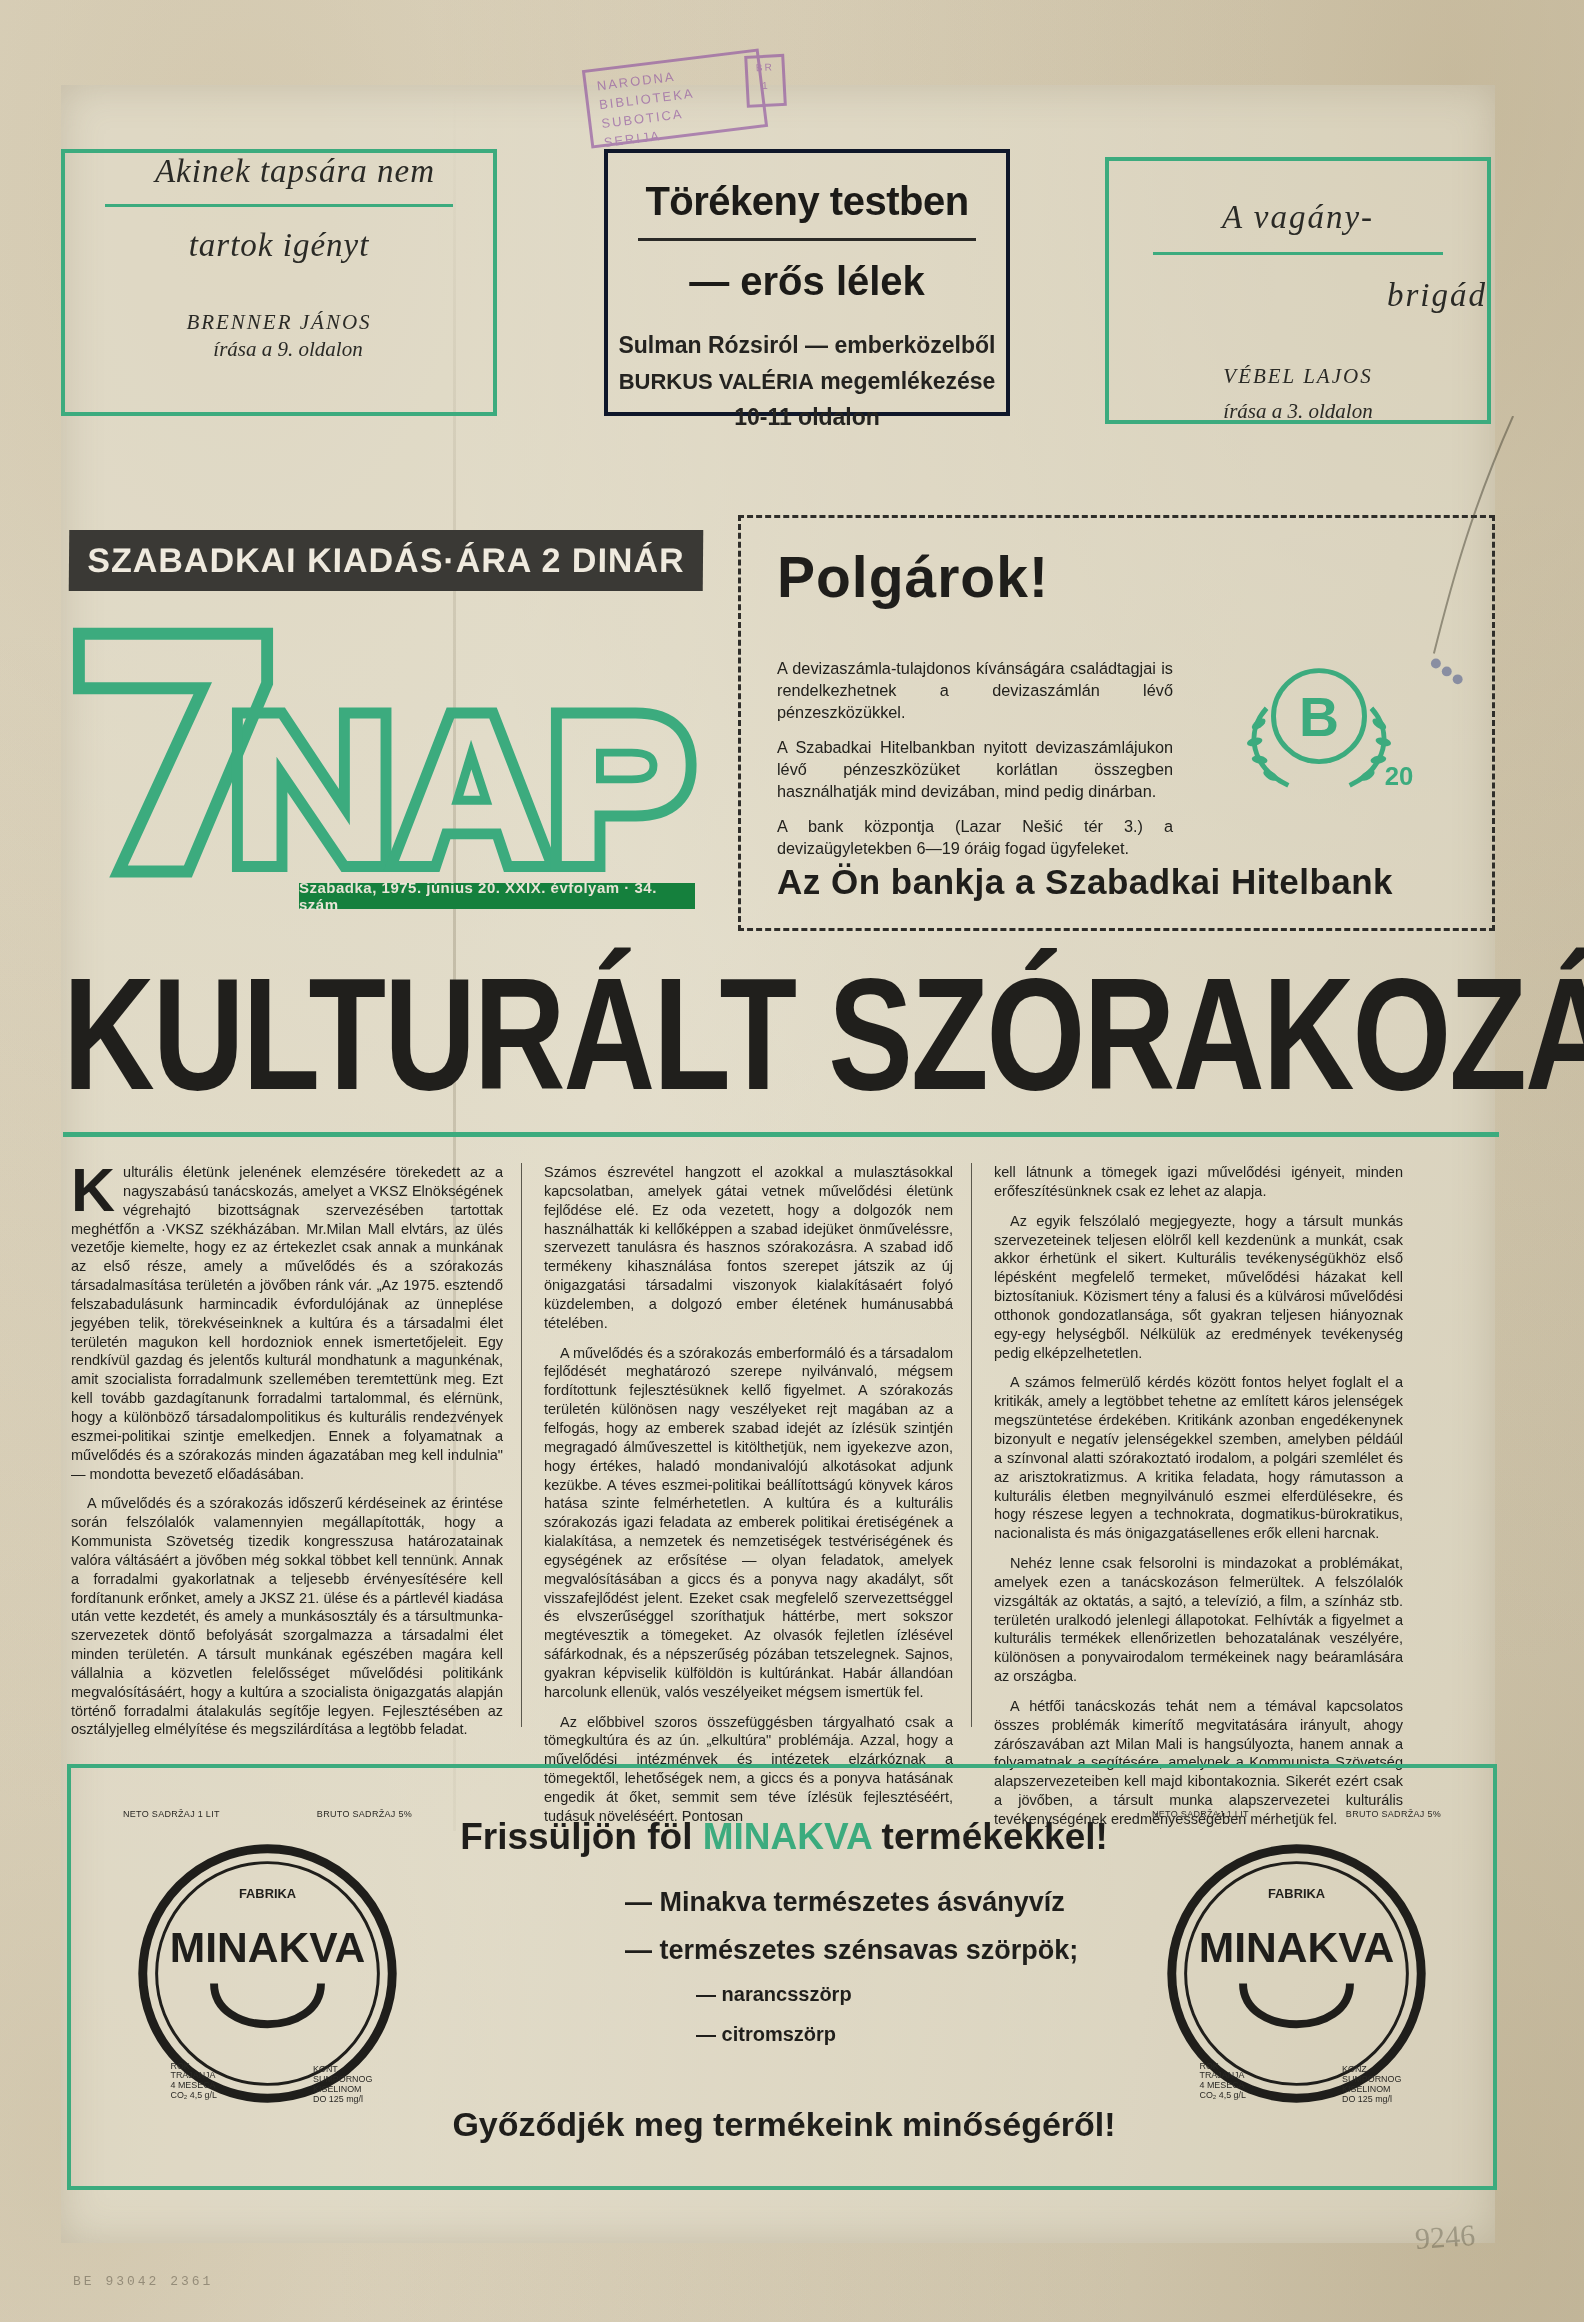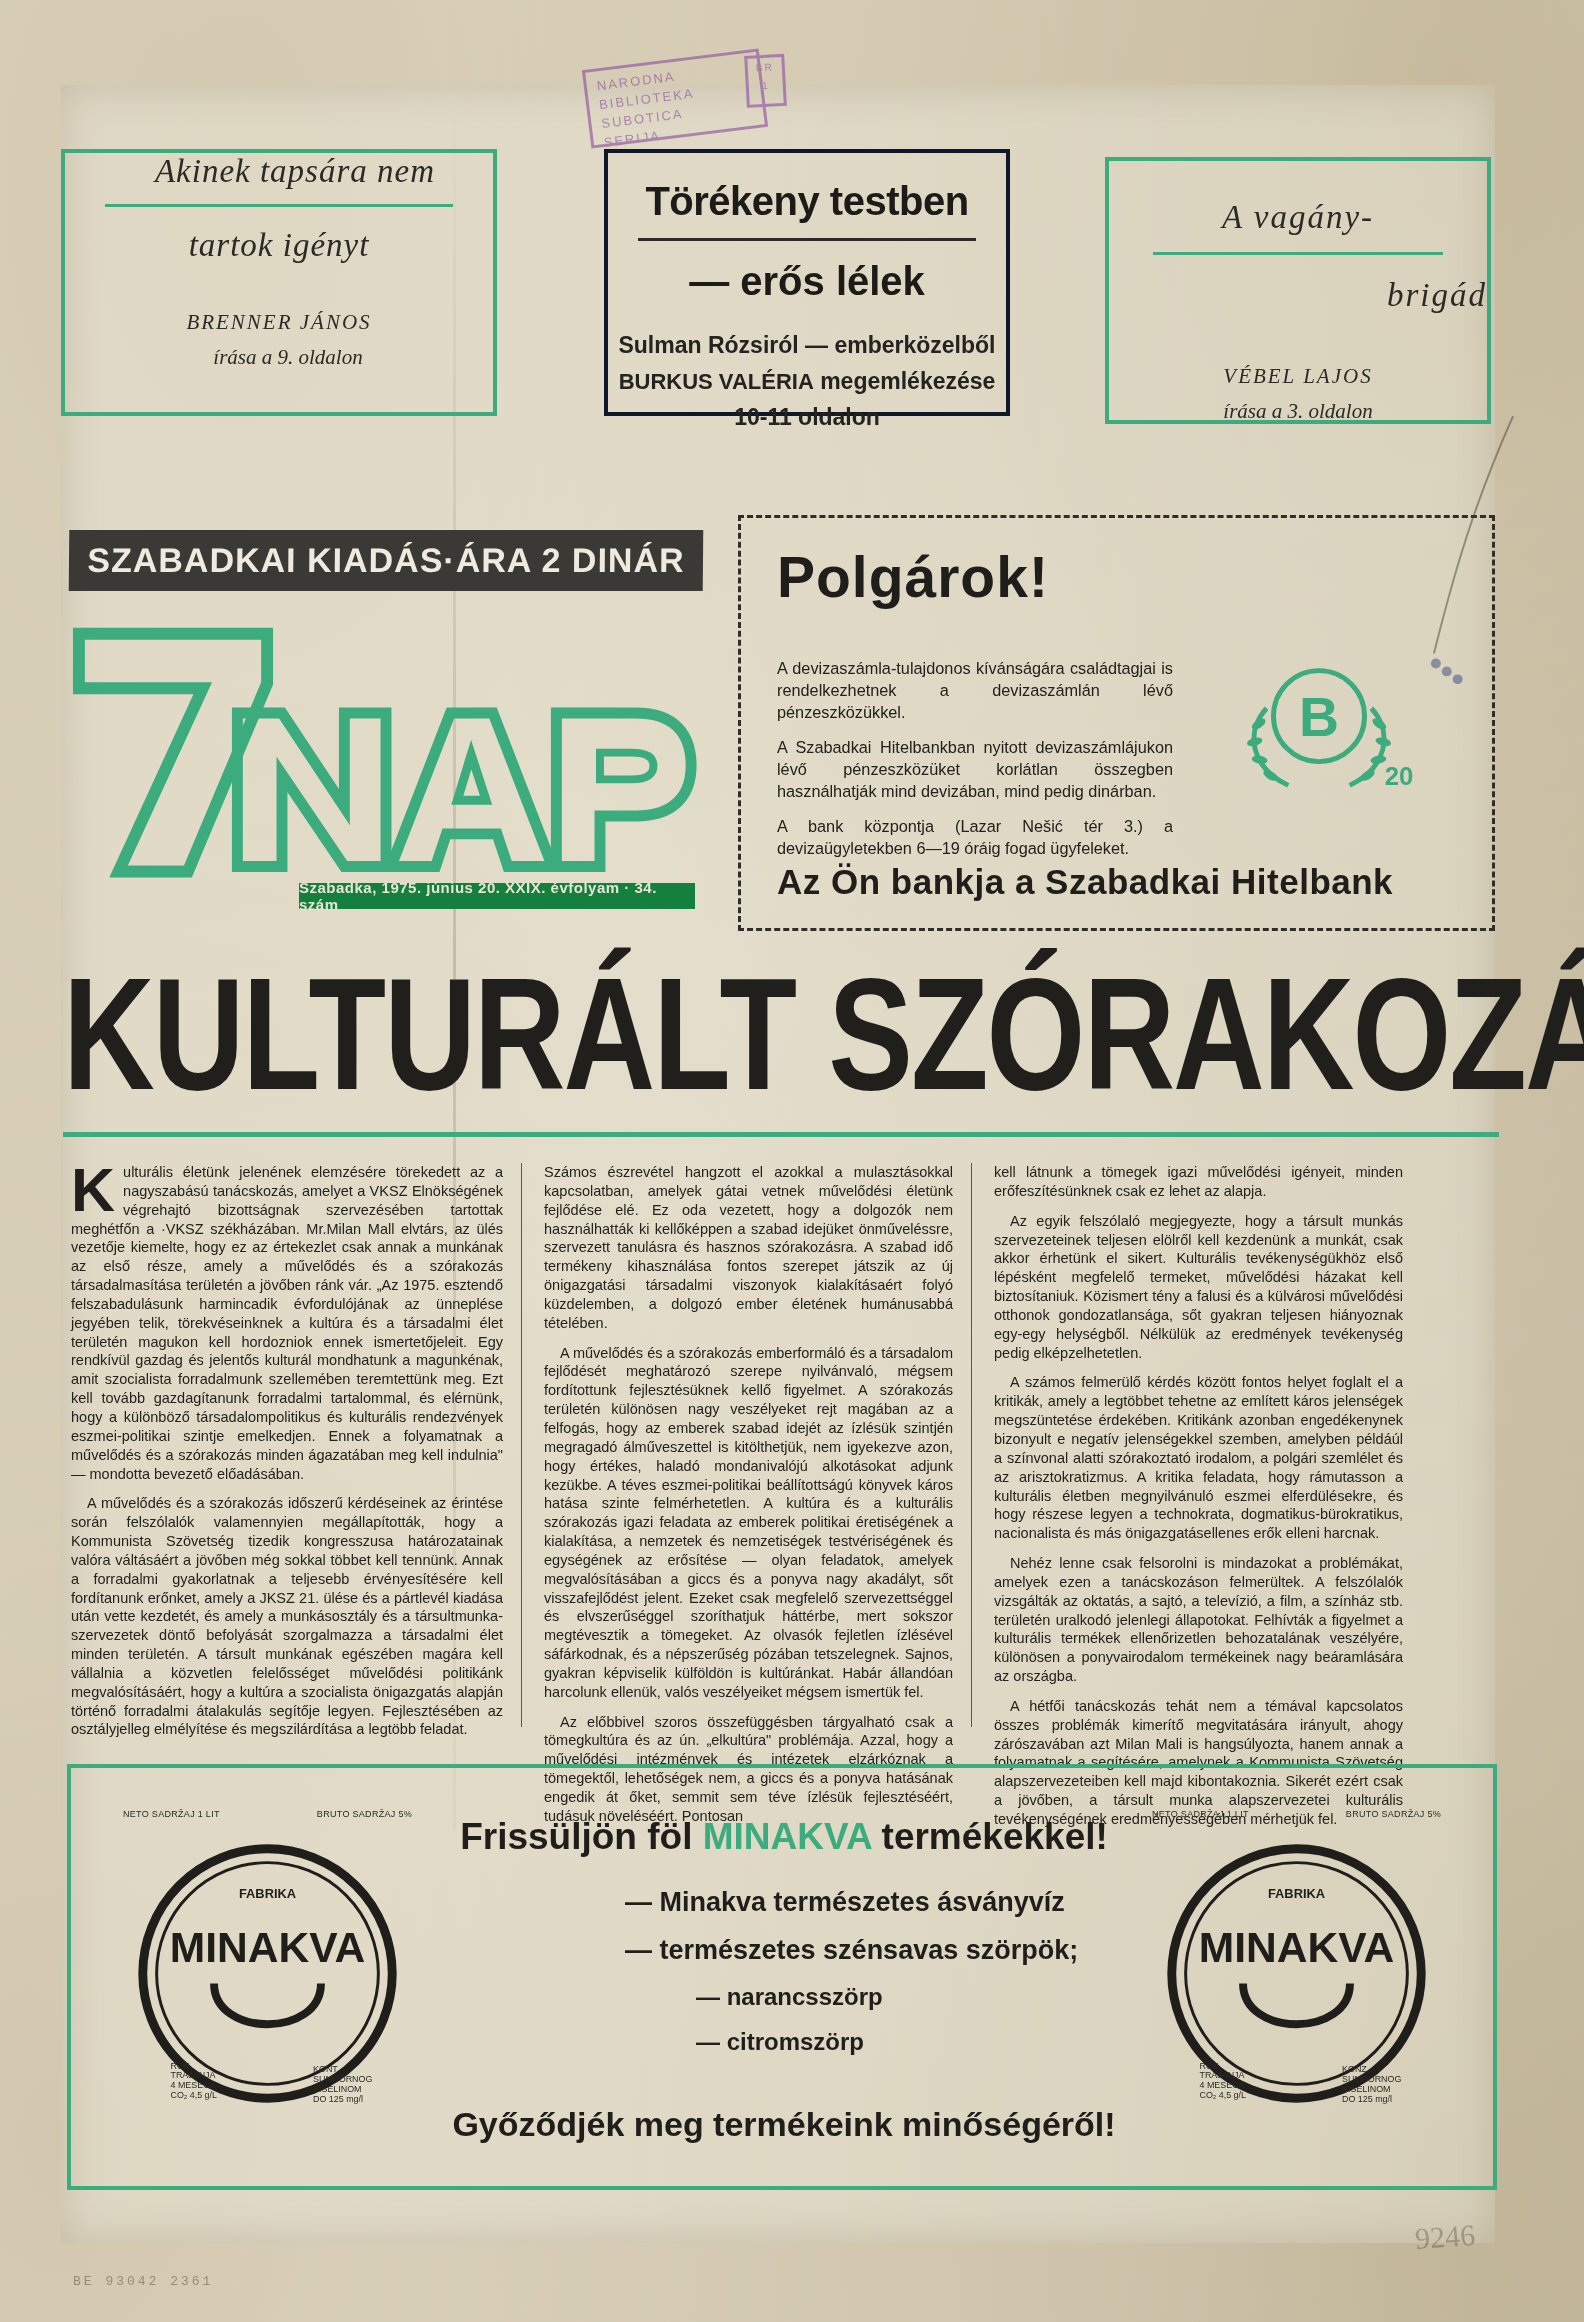--- a/index.html
+++ b/index.html
@@ -39,21 +39,21 @@
   .tbox.right{left:1044px;width:386px;height:267px;border:4px solid #3cab7e;margin-top:8px;}
 
   .tbox .tl{
     text-align:center;font-style:italic;font-size:33px;color:#2a2a26;
     letter-spacing:1px;
   }
   .tbox.left .tl1{padding-left:32px;}
   .tbox.left .rule{height:3px;background:#3cab7e;margin:14px 40px 0 40px;}
   .tbox.left .tl2{margin-top:20px;}
   .tbox.left .auth{margin-top:46px;text-align:center;font-size:21px;font-style:italic;letter-spacing:2px;color:#2a2a26;}
-  .tbox.left .sub{margin-top:10px;text-align:center;font-size:21px;font-style:italic;color:#2a2a26;padding-left:18px;}
+  .tbox.left .sub{margin-top:2px;text-align:center;font-size:21px;font-style:italic;color:#2a2a26;padding-left:18px;}
 
   .tbox.mid h2{
     margin:26px 0 0 0;text-align:center;font-size:40px;font-weight:bold;color:#1c1b18;
     font-family:"Liberation Sans", sans-serif;letter-spacing:-0.5px;
   }
   .tbox.mid .mrule{height:3px;background:#2b2a27;margin:14px 30px 0 30px;}
   .tbox.mid h3{
     margin:18px 0 0 0;text-align:center;font-size:40px;font-weight:bold;color:#1c1b18;
     font-family:"Liberation Sans", sans-serif;
   }
@@ -143,21 +143,21 @@
     border:4px solid #3cab7e;box-sizing:border-box;
   }
   .minad .headline{
     position:absolute;left:337px;top:48px;width:752px;text-align:center;
     font-family:"Liberation Sans",sans-serif;font-weight:bold;font-size:37px;color:#1f1e1b;
   }
   .minad .headline .grn{color:#3cab7e;}
   .minad ul{position:absolute;left:554px;top:119px;margin:0;padding:0;list-style:none;
     font-family:"Liberation Sans",sans-serif;font-weight:bold;font-size:27px;color:#1f1e1b;}
   .minad ul li{margin:0 0 17px 0;}
-  .minad ul li.ind{margin-left:71px;font-size:24px;}
+  .minad ul li.ind{margin-left:71px;font-size:20px;}
   .minad .foot{
     position:absolute;left:337px;bottom:42px;width:752px;text-align:center;
     font-family:"Liberation Sans",sans-serif;font-weight:bold;font-size:34px;color:#1f1e1b;
   }
   .can{position:absolute;top:57px;width:297px;height:297px;}
   .can.l{left:48px;}
   .can.r{right:48px;}
   .canlbl{position:absolute;font-family:"Liberation Sans",sans-serif;font-size:9px;color:#2a2925;letter-spacing:0.3px;}
 
   .ghost{

